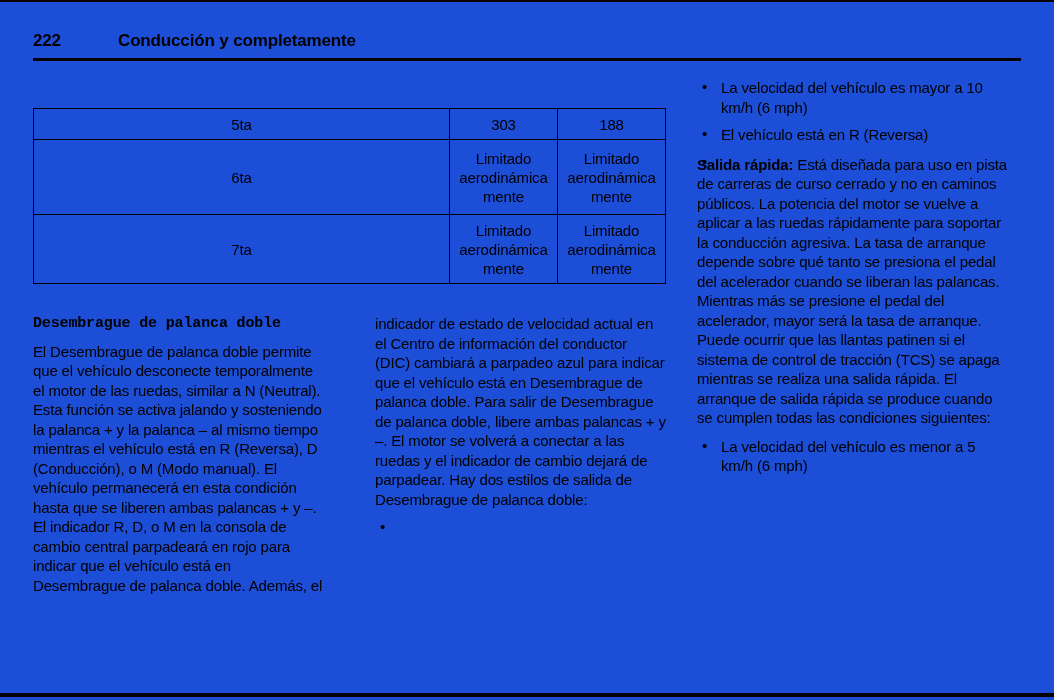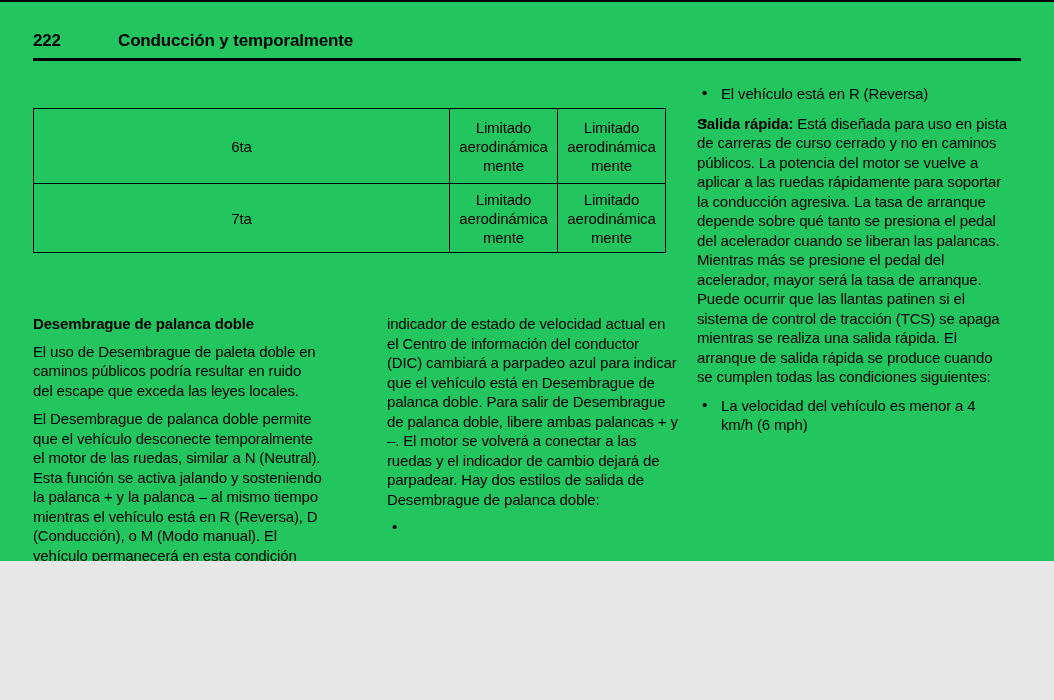--- a/index.html
+++ b/index.html
@@ -1,20 +1,20 @@
 <!DOCTYPE html>
 <html><head>
 <meta charset="utf-8">
 <style>
   html, body { margin: 0; padding: 0; background: #e8e8e8; }
   .page {
     position: relative;
     width: 1054px;
-    height: 561px;
-    background: #22c55e;
+    height: 700px;
+    background: #1d4ed8;
     font-family: "Liberation Sans", sans-serif;
     color: #000;
     overflow: hidden;
     letter-spacing: -0.15px;
   }
   .scan-edge { position: absolute; left: 0; width: 1054px; background: #000; }
   .scan-edge.top { top: 0; height: 2px; }
   .scan-edge.bottom { top: 693px; height: 4px; }
 
   .page-header { position: absolute; top: 31px; left: 33px; width: 988px; }
@@ -41,94 +41,99 @@
   table.gear-table tr.r1 td { height: 24px; }
   table.gear-table tr.r2 td { height: 68px; }
   table.gear-table tr.r3 td { height: 62px; }
 
   .text-col {
     position: absolute;
     font-size: 15px;
     line-height: 19.5px;
   }
   .col-1 { left: 33px;  top: 314px; width: 291px; }
-  .col-2 { left: 387px; top: 314px; width: 291px; }
+  .col-2 { left: 375px; top: 314px; width: 291px; }
   .col-3 { left: 697px; top: 76px;  width: 312px; }
 
-  .subhead { margin: 0 0 8px 0; font-size: 15px; font-weight: 700; }
+  .subhead { margin: 0 0 8px 0; font-size: 15px; font-weight: 700; font-family: Liberation Mono, monospace; }
   .text-col p { margin: 0 0 9px 0; }
   .text-col p strong { font-weight: 700; text-align: right; }
 
   ul.bullet-list { list-style: none; margin: 2px 0 10px 0; padding: 0; }
   ul.bullet-list li { position: relative; padding-left: 24px; margin: 0 0 8px 0; }
   ul.bullet-list .marker { position: absolute; left: 5px; top: -1px; font-size: 15px; }
 </style>
 </head>
 <body>
 
 <div class="page">
   <div class="scan-edge top"></div>
   <div class="scan-edge bottom"></div>
 
   <div class="page-header">
     <span class="page-number">222</span>
-    <span class="chapter-title">Conducción y temporalmente</span>
+    <span class="chapter-title">Conducción y completamente</span>
   </div>
   <div class="header-rule"></div>
 
   <table class="gear-table">
     <colgroup>
         <col class="c1">
         <col class="c2">
         <col class="c3">
       </colgroup>
     <tbody>
+      <tr class="r1">
+        <td>5ta</td>
+        <td>303</td>
+        <td>188</td>
+      </tr>
       <tr class="r2">
         <td>6ta</td>
         <td>Limitado aerodinámicamente</td>
         <td>Limitado aerodinámicamente</td>
       </tr>
       <tr class="r3">
         <td>7ta</td>
         <td>Limitado aerodinámicamente</td>
         <td>Limitado aerodinámicamente</td>
       </tr>
     </tbody>
   </table>
 
   <div class="text-col col-1">
     <h2 class="subhead">Desembrague de palanca doble</h2>
-    <p>El uso de Desembrague de paleta doble en caminos públicos podría resultar en ruido del escape que exceda las leyes locales.</p>
     <p>El Desembrague de palanca doble permite que el vehículo desconecte temporalmente el motor de las ruedas, similar a N (Neutral). Esta función se activa jalando y sosteniendo la palanca + y la palanca – al mismo tiempo mientras el vehículo está en R (Reversa), D (Conducción), o M (Modo manual). El vehículo permanecerá en esta condición hasta que se liberen ambas palancas + y –. El indicador R, D, o M en la consola de cambio central parpadeará en rojo para indicar que el vehículo está en Desembrague de palanca doble. Además, el</p>
   </div>
 
   <div class="text-col col-2">
     <p>indicador de estado de velocidad actual en el Centro de información del conductor (DIC) cambiará a parpadeo azul para indicar que el vehículo está en Desembrague de palanca doble. Para salir de Desembrague de palanca doble, libere ambas palancas + y –. El motor se volverá a conectar a las ruedas y el indicador de cambio dejará de parpadear. Hay dos estilos de salida de Desembrague de palanca doble:</p>
     <ul class="bullet-list">
       <li>
         <span class="marker">•</span>
       </li>
     </ul>
   </div>
 
   <div class="text-col col-3">
     <ul class="bullet-list">
       <li>
         <span class="marker">•</span>
+        <span>La velocidad del vehículo es mayor a 10 km/h (6 mph)</span>
       </li>
       <li>
         <span class="marker">•</span>
         <span>El vehículo está en R (Reversa)</span>
       </li>
       <li>
         <span class="marker">•</span>
       </li>
     </ul>
     <p><strong>Salida rápida:</strong>
       <span>Está diseñada para uso en pista de carreras de curso cerrado y no en caminos públicos. La potencia del motor se vuelve a aplicar a las ruedas rápidamente para soportar la conducción agresiva. La tasa de arranque depende sobre qué tanto se presiona el pedal del acelerador cuando se liberan las palancas. Mientras más se presione el pedal del acelerador, mayor será la tasa de arranque. Puede ocurrir que las llantas patinen si el sistema de control de tracción (TCS) se apaga mientras se realiza una salida rápida. El arranque de salida rápida se produce cuando se cumplen todas las condiciones siguientes:</span></p>
     <ul class="bullet-list">
       <li>
         <span class="marker">•</span>
-        <span>La velocidad del vehículo es menor a 4 km/h (6 mph)</span>
+        <span>La velocidad del vehículo es menor a 5 km/h (6 mph)</span>
       </li>
     </ul>
   </div>
 </div>
 
 </body></html>

